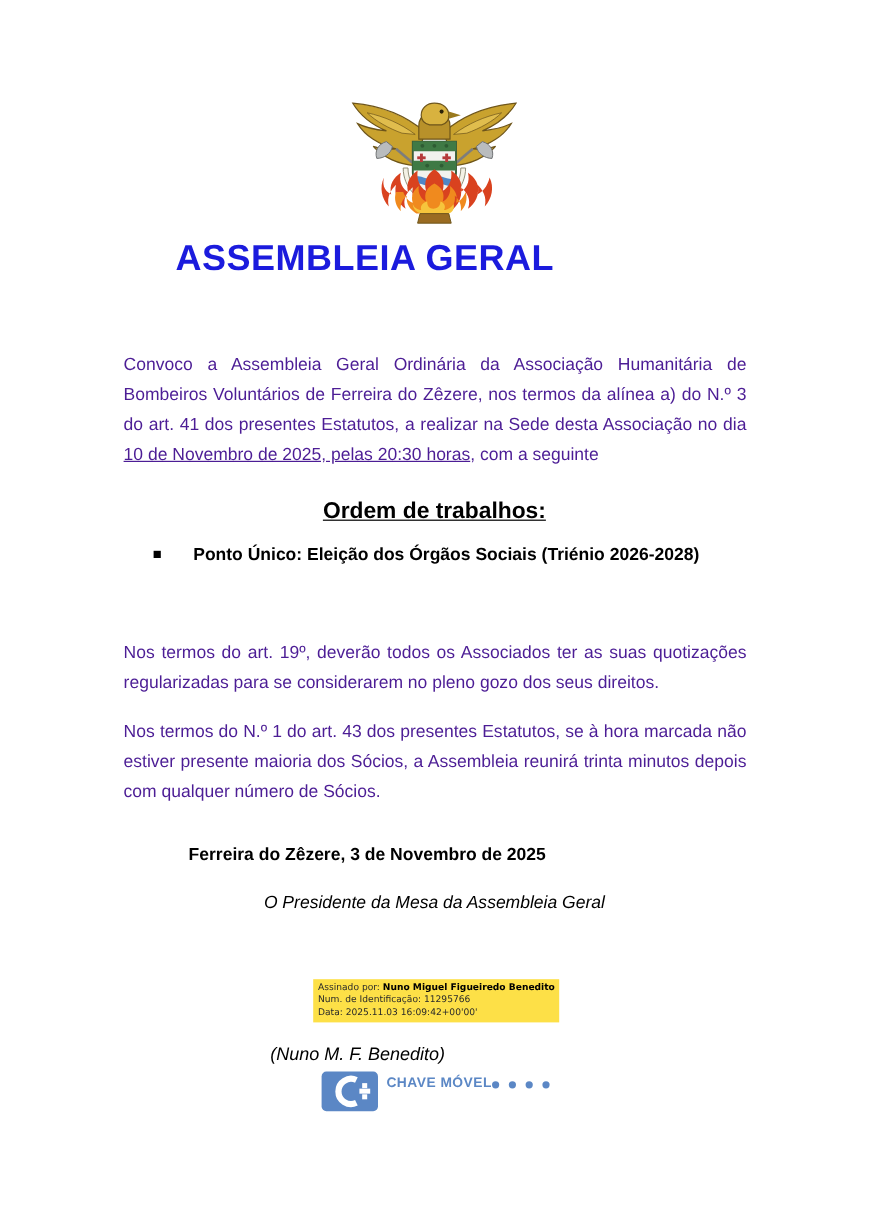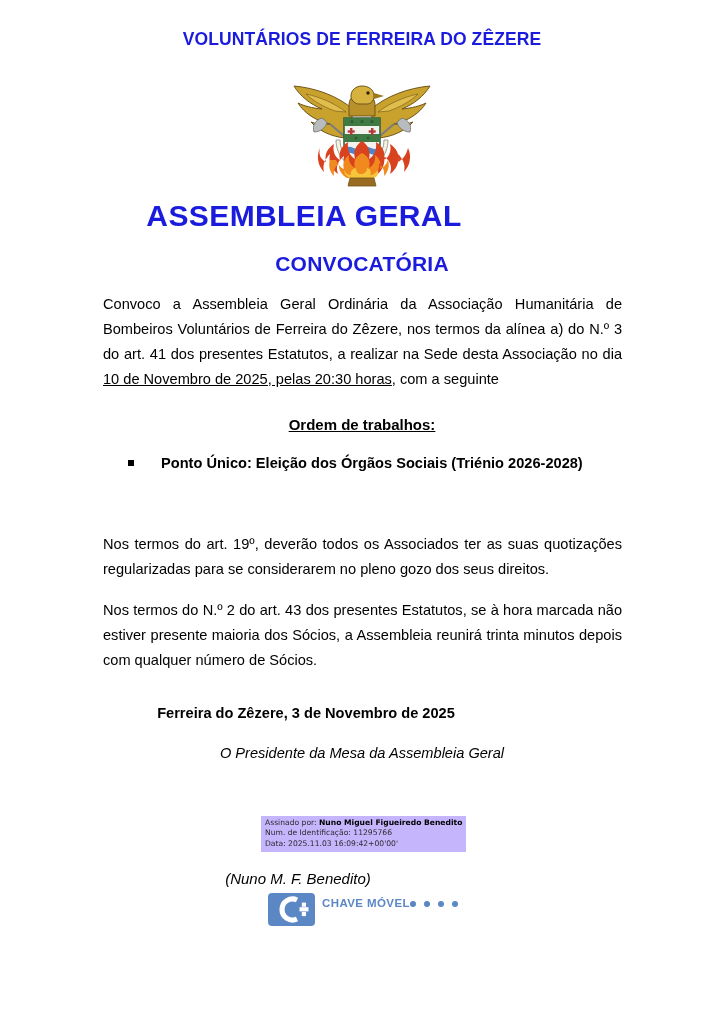--- a/index.html
+++ b/index.html
@@ -73,36 +73,36 @@
   }
 
   
   .body-block {
     position: absolute;
     left: 103px;
     width: 519px;
     font-size: 14.6px;
     line-height: 25px;
     text-align: justify;
-    color: #000000;
+    color: #4c1d95;
   }
   #para-intro { top: 292px; }
   #para-quotas { top: 512px; margin-top: 20px; }
   #para-quorum { top: 598px; }
 
   .u-date { text-decoration: underline; }
 
   
   .agenda-heading {
     position: absolute;
     top: 416px;
     left: 0;
     width: 724px;
     text-align: center;
-    font-size: 15px;
+    font-size: 19px;
     font-weight: bold;
     text-decoration: underline;
   }
   .agenda-list {
     position: absolute;
     top: 455px;
     left: 128px;
     width: 500px;
     display: flex;
     align-items: baseline;
@@ -141,21 +141,21 @@
     text-align: center;
     font-size: 14.6px;
     font-style: italic;
   }
 
   
   .sig-stamp {
     position: absolute;
     top: 816px;
     left: 261px;
-    background: #c4b5fd;
+    background: #fde047;
     padding: 2px 4px 3px 4px;
     font-family: "DejaVu Sans", sans-serif;
     font-size: 7.6px;
     line-height: 10.4px;
     color: #2a2a2a;
     white-space: nowrap;
   }
   .sig-stamp .sig-row { display: block; }
   .sig-name { font-weight: bold; color: #000000; }
 
@@ -210,21 +210,20 @@
     border-radius: 50%;
     background: #5b87c5;
   }
 </style>
 </head>
 <body>
 
 <div class="page">
 
   <div class="org-header">
-    <span class="line">VOLUNTÁRIOS DE FERREIRA DO ZÊZERE</span>
   </div>
 
   <div class="emblem-wrap">
     <svg class="emblem" width="152" height="108" viewBox="0 0 152 108">
 
       <path d="M68 28 C52 14 30 6 8 4 C14 14 24 22 36 27 C26 26 18 24 12 21 C18 31 30 39 44 42 C36 43 30 42 25 40 C33 49 46 55 60 56 Z" fill="#c9a22e" stroke="#6e551a" stroke-width="1"></path>
       <path d="M60 30 C48 21 34 15 20 12 C27 19 38 25 49 29 Z" fill="#e0bd4d" stroke="#6e551a" stroke-width="0.6"></path>
 
       <path d="M84 28 C100 14 122 6 144 4 C138 14 128 22 116 27 C126 26 134 24 140 21 C134 31 122 39 108 42 C116 43 122 42 127 40 C119 49 106 55 92 56 Z" fill="#c9a22e" stroke="#6e551a" stroke-width="1"></path>
       <path d="M92 30 C104 21 118 15 132 12 C125 19 114 25 103 29 Z" fill="#e0bd4d" stroke="#6e551a" stroke-width="0.6"></path>
@@ -267,33 +266,32 @@
         <path d="M34 66 C30 74 32 84 38 90 C36 82 40 76 44 72 C42 80 46 88 52 92 C49 84 53 78 58 74 C56 84 62 92 70 96 L86 96 C94 92 100 84 98 74 C103 78 107 84 104 92 C110 88 114 80 112 72 C116 76 120 82 118 90 C124 84 126 74 122 66 C120 74 116 78 112 80 C114 72 110 66 104 62 C106 70 102 76 98 78 C100 70 96 64 90 60 C91 68 88 74 83 77 C85 69 82 63 76 59 C70 63 67 69 69 77 C64 74 61 68 62 60 C56 64 52 70 54 78 C50 76 46 70 48 62 C42 66 38 72 40 80 C36 78 32 74 34 66 Z" fill="#d9421f"></path>
         <path d="M44 78 C42 84 44 90 48 94 C47 88 50 84 53 81 C52 88 56 93 61 96 L84 96 C90 93 94 88 93 81 C96 84 99 88 98 94 C102 90 104 84 102 78 C100 83 97 86 94 87 C96 81 93 76 89 73 C90 79 87 84 83 86 C85 79 82 74 76 71 C70 74 67 79 69 86 C65 84 62 79 63 73 C59 76 56 81 58 87 C55 86 52 83 50 78 Z" fill="#f08a1e"></path>
         <path d="M58 88 C58 92 61 95 65 96 L88 96 C91 95 93 92 92 88 C90 91 87 93 84 93 C86 90 84 87 81 86 C81 90 78 92 75 92 C72 92 70 90 70 86 C66 87 64 90 65 93 C62 93 59 91 58 88 Z" fill="#f6c53c"></path>
       </g>
 
       <path d="M64 96 L88 96 L90 104 L62 104 Z" fill="#9a6b22" stroke="#6e551a" stroke-width="0.8"></path>
     </svg>
   </div>
 
   <div class="title-main">ASSEMBLEIA GERAL</div>
-  <div class="title-sub">CONVOCATÓRIA</div>
 
   <div class="body-block" id="para-intro"><span>Convoco a Assembleia Geral Ordinária da Associação Humanitária de Bombeiros Voluntários de Ferreira do Zêzere, nos termos da alínea a) do N.º 3 do art. 41 dos presentes Estatutos, a realizar na Sede desta Associação no dia </span><span class="u-date">10 de Novembro de 2025, pelas 20:30 horas</span><span>, com a seguinte</span></div>
 
   <div class="agenda-heading">Ordem de trabalhos:</div>
   <div class="agenda-list">
     <span class="bullet-square"></span>
     <span class="agenda-text">Ponto Único: Eleição dos Órgãos Sociais (Triénio 2026-2028)</span>
   </div>
 
   <div class="body-block" id="para-quotas">Nos termos do art. 19º, deverão todos os Associados ter as suas quotizações regularizadas para se considerarem no pleno gozo dos seus direitos.</div>
 
-  <div class="body-block" id="para-quorum">Nos termos do N.º 2 do art. 43 dos presentes Estatutos, se à hora marcada não estiver presente maioria dos Sócios, a Assembleia reunirá trinta minutos depois com qualquer número de Sócios.</div>
+  <div class="body-block" id="para-quorum">Nos termos do N.º 1 do art. 43 dos presentes Estatutos, se à hora marcada não estiver presente maioria dos Sócios, a Assembleia reunirá trinta minutos depois com qualquer número de Sócios.</div>
 
   <div class="closing-place">Ferreira do Zêzere, 3 de Novembro de 2025</div>
   <div class="closing-role">O Presidente da Mesa da Assembleia Geral</div>
 
   <div class="sig-stamp">
     <span class="sig-row"><span>Assinado por:</span> <span class="sig-name">Nuno Miguel Figueiredo Benedito</span></span>
     <span class="sig-row">Num. de Identificação: 11295766</span>
     <span class="sig-row">Data: 2025.11.03 16:09:42+00'00'</span>
   </div>
 

